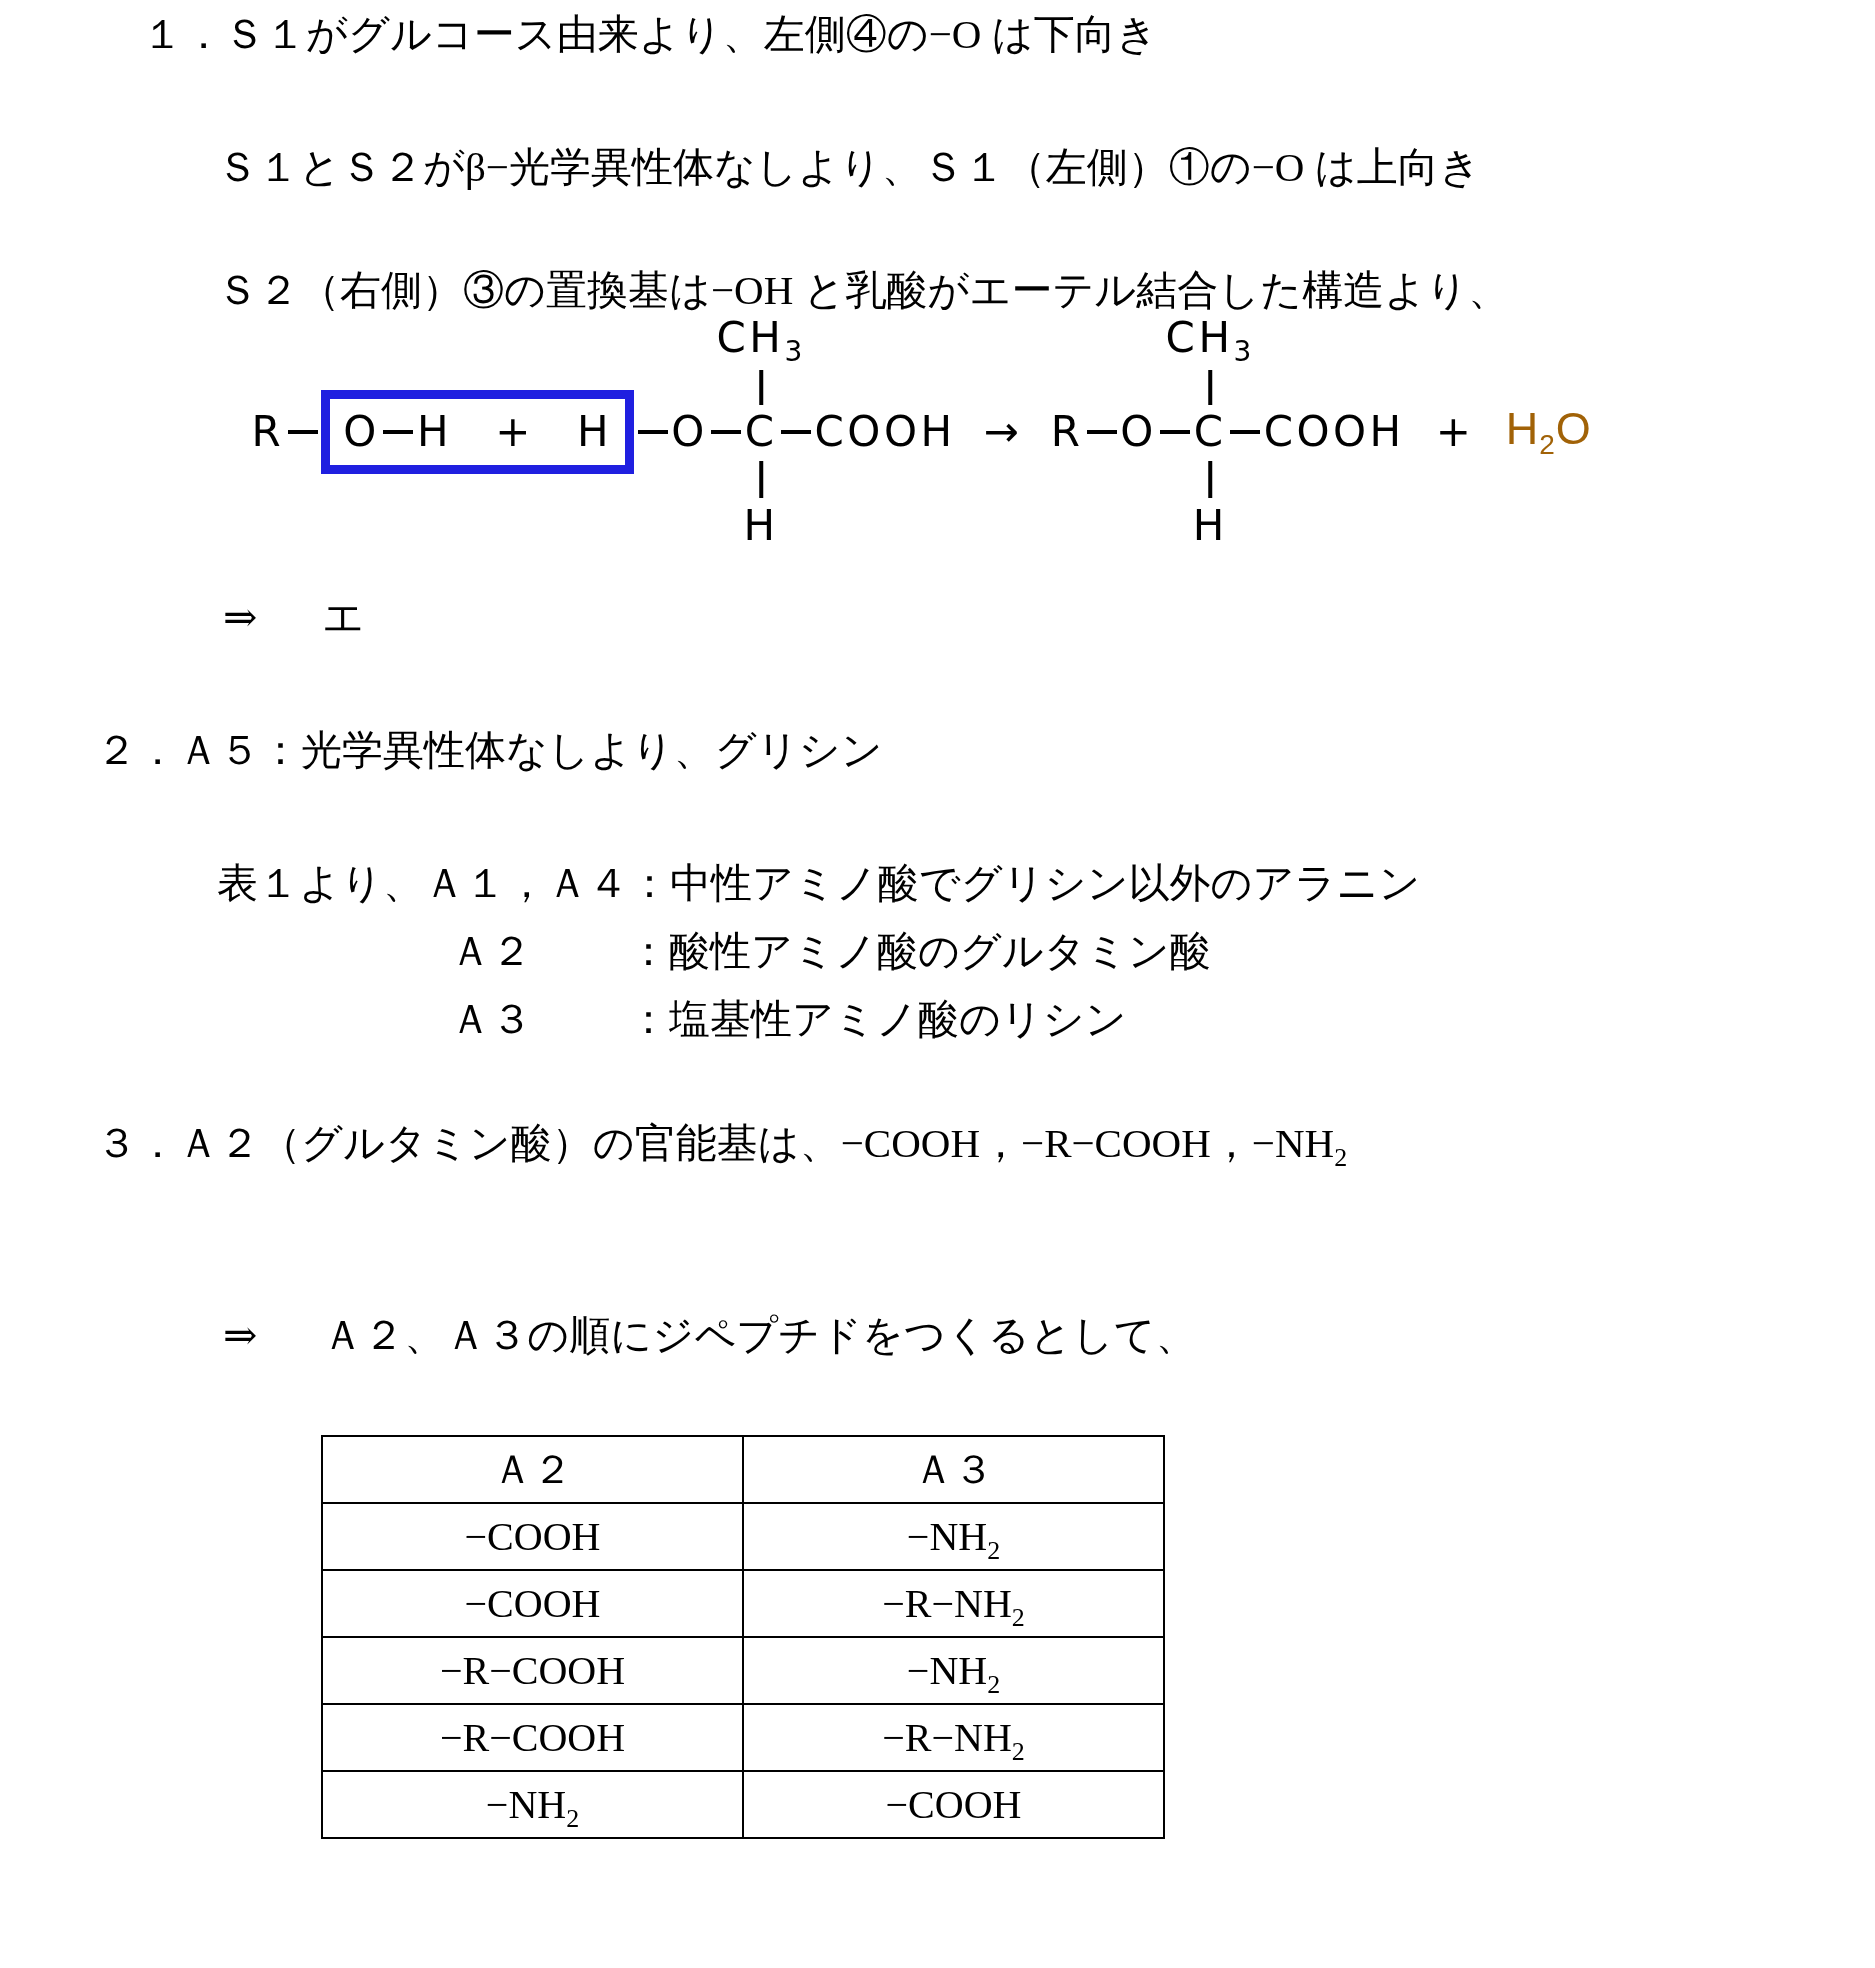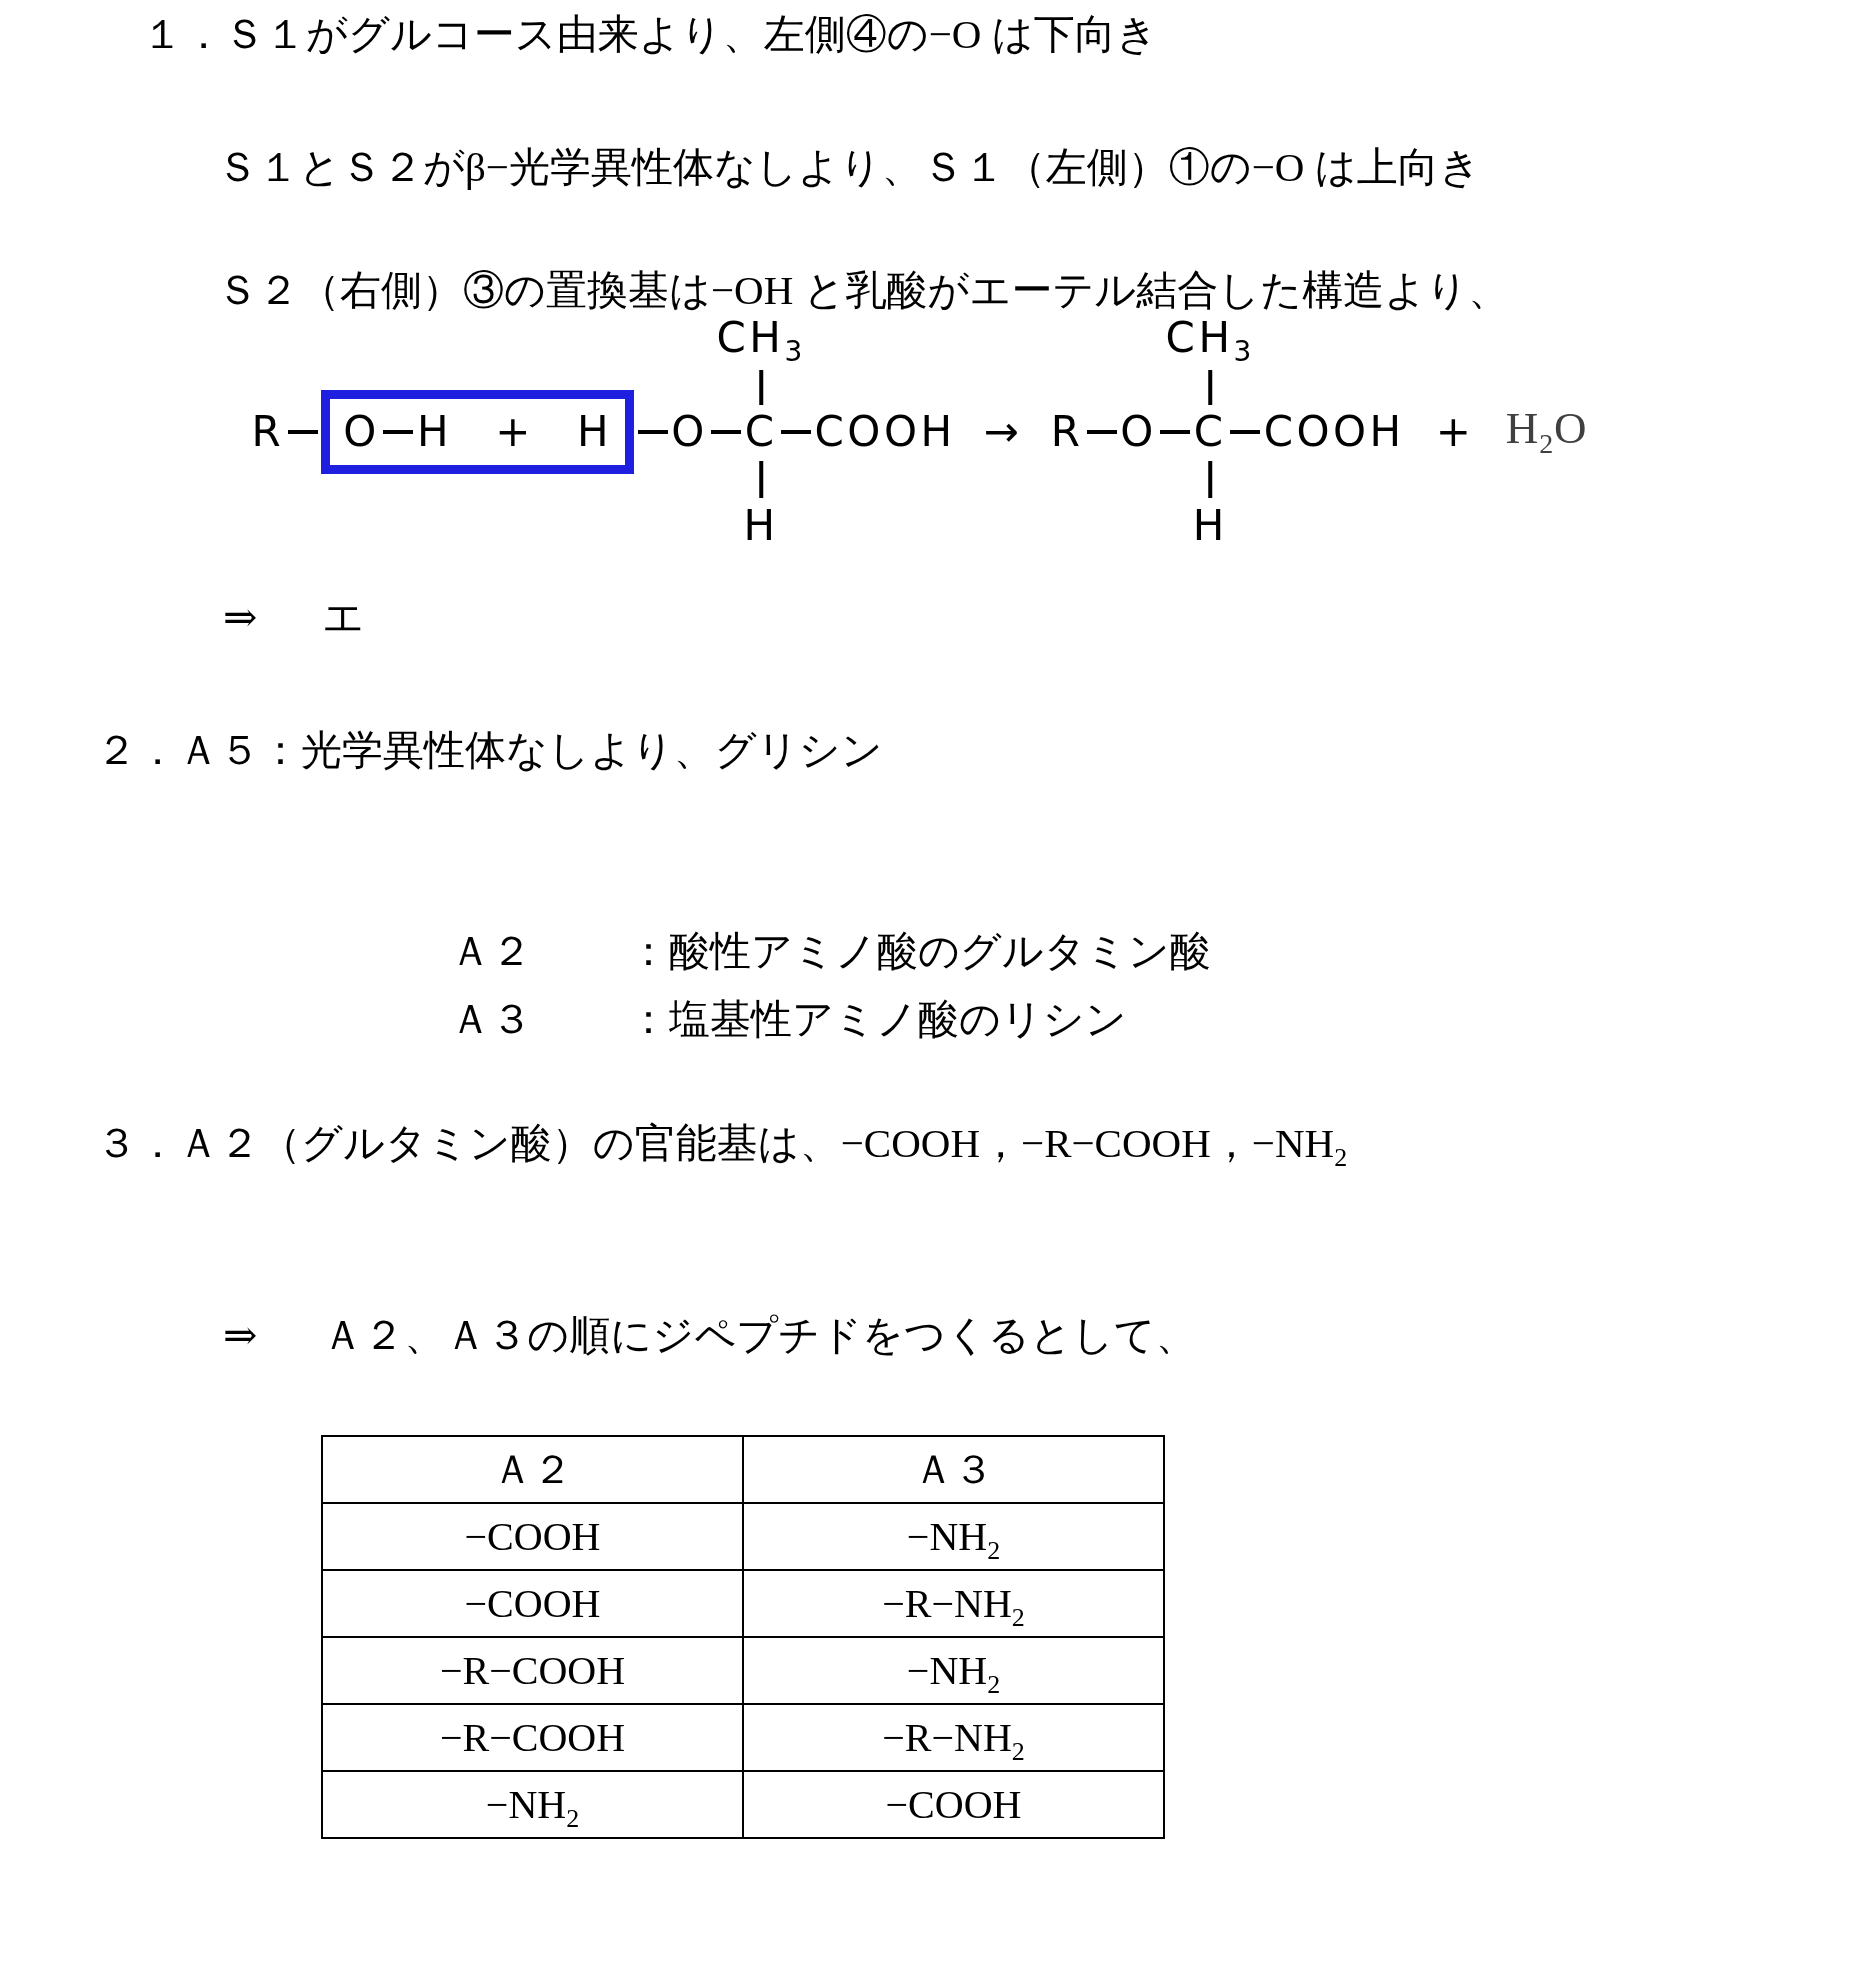--- a/index.html
+++ b/index.html
@@ -27,22 +27,22 @@
   .ch3 sub { font-size:28px; }
   .hdn { position:absolute; bottom:-94px; left:50%; transform:translateX(-50%); }
   .bluebox {
     display:flex; align-items:center; flex:none;
     border:9.6px solid #1f1fe0; padding:8.7px 10.5px; margin:0 2.6px;
   }
   .plusbox { flex:none; margin:0 38px; }
   .arrow-glyph { flex:none; margin:0 23px; }
   .plus2 { flex:none; margin:0 26px; }
   .h2o {
-    font-family:Liberation Serif, serif;
-    color:#404040; font-size:45px; letter-spacing:0.9px;
+    font-family:Liberation Sans, sans-serif;
+    color:#a16207; font-size:45px; letter-spacing:0.9px;
   }
   .h2o sub { font-size:28px; }
 
   
   table.combo { position:absolute; left:321px; top:1435px; border-collapse:collapse; background:#fff; }
   .combo th, .combo td {
     border:2.6px solid #000; width:421px; height:67px; padding:0;
     text-align:center; vertical-align:middle; font-weight:normal; font-size:40px;
   }
   .combo sub { font-size:26px; line-height:0; }
@@ -97,20 +97,21 @@
     <span class="atom">COOH</span>
     <span class="atom plus2">+</span>
     <span class="atom h2o"><span>H</span><sub>2</sub><span>O</span></span>
   </div>
 
   <div class="line" style="top:592px;left:223px">
     <span>⇒</span><span class="gap-arrow"></span><span>エ</span>
   </div>
 
   <div class="line" style="top:725px;left:96px">２．Ａ５：光学異性体なしより、グリシン</div>
+  <div class="line" style="top:858px;left:217px">表１より、Ａ１，Ａ４：中性アミノ酸でグリシン以外のアラニン</div>
   <div class="line" style="top:926px;left:450px">Ａ２</div>
   <div class="line" style="top:926px;left:628px">：酸性アミノ酸のグルタミン酸</div>
   <div class="line" style="top:994px;left:450px">Ａ３</div>
   <div class="line" style="top:994px;left:628px">：塩基性アミノ酸のリシン</div>
 
   <div class="line" style="top:1118px;left:96px">
     <span>３．Ａ２（グルタミン酸）の官能基は、−COOH，−R−COOH，−NH</span><sub class="s">2</sub>
   </div>
   <div class="line" style="top:1310px;left:223px">
     <span>⇒</span><span class="gap-arrow"></span><span>Ａ２、Ａ３の順にジペプチドをつくるとして、</span>

